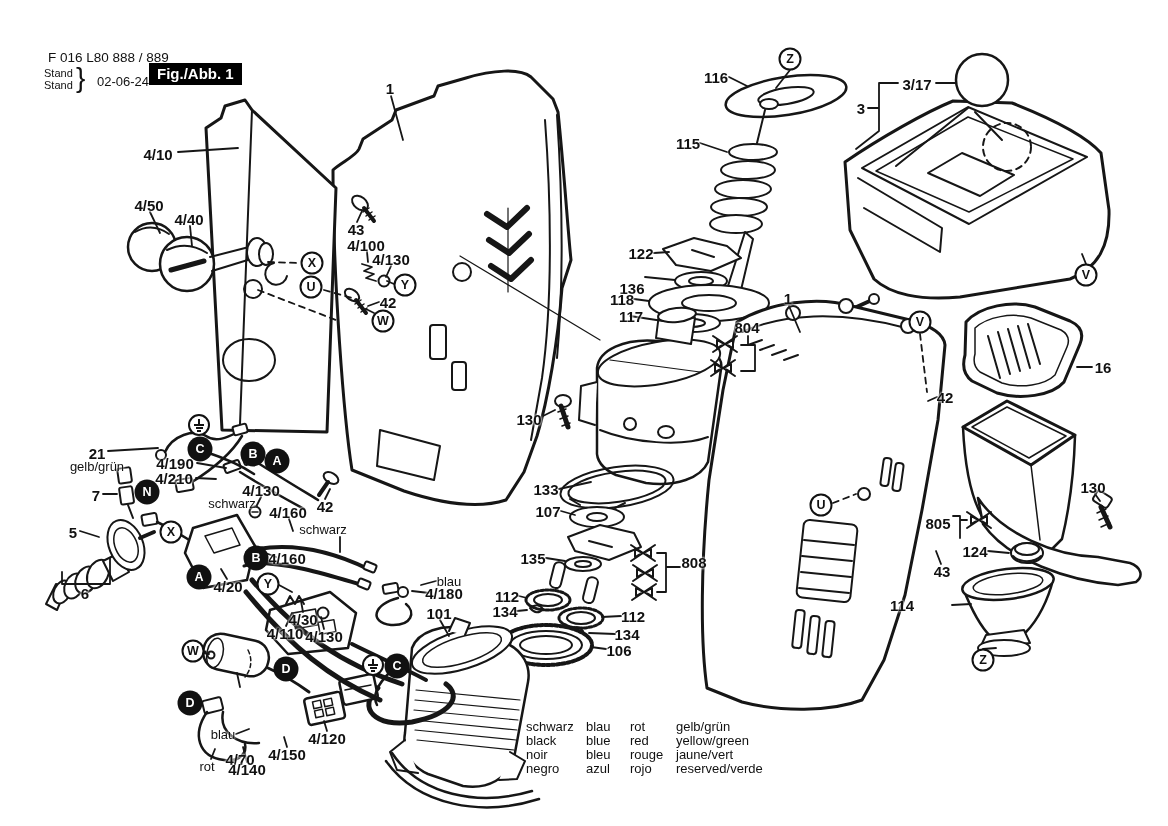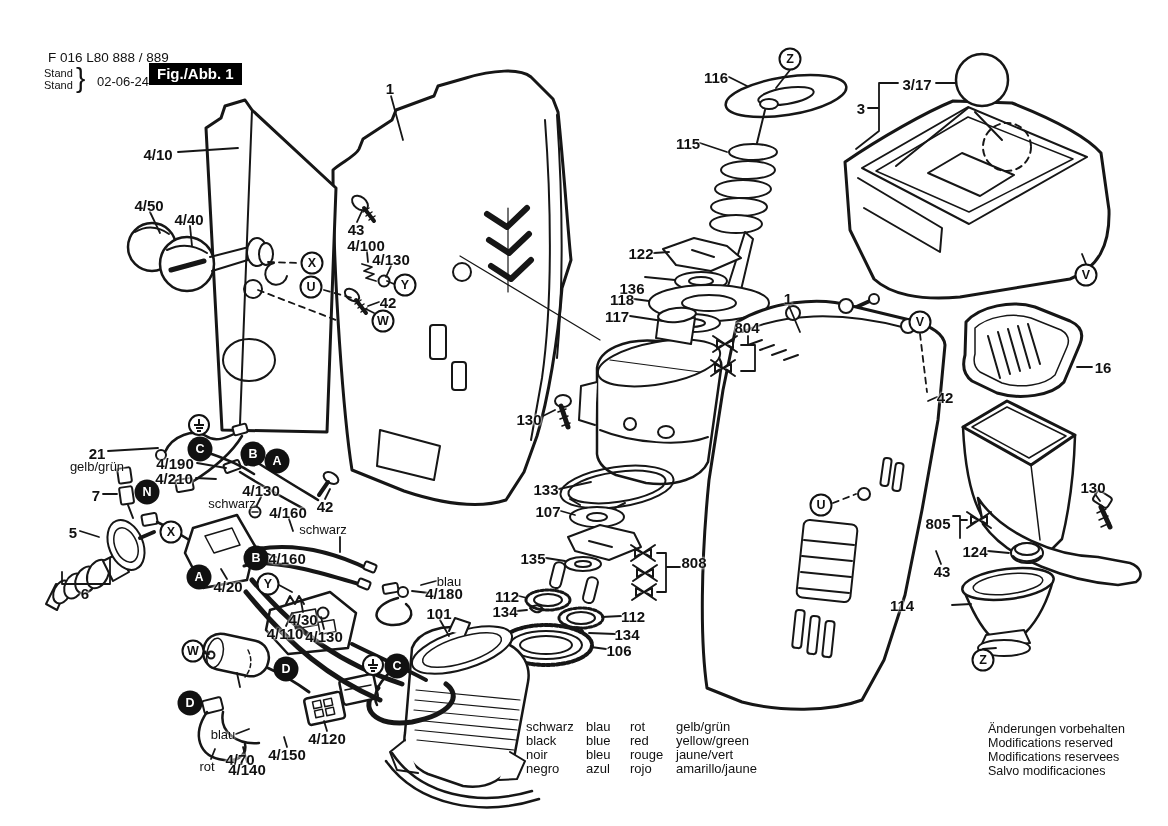--- a/index.html
+++ b/index.html
@@ -467,21 +467,21 @@
       <span class="plabel" style="left: 390px; top: 88px;">1</span>
       <span class="plabel" style="left: 356px; top: 229px;">43</span>
       <span class="plabel" style="left: 366px; top: 245px;">4/100</span>
       <span class="plabel" style="left: 391px; top: 259px;">4/130</span>
       <span class="plabel" style="left: 388px; top: 302px;">42</span>
       <span class="plabel" style="left: 716px; top: 77px;">116</span>
       <span class="plabel" style="left: 688px; top: 143px;">115</span>
       <span class="plabel" style="left: 641px; top: 253px;">122</span>
       <span class="plabel" style="left: 632px; top: 288px;">136</span>
       <span class="plabel" style="left: 622px; top: 299px;">118</span>
-      <span class="plabel" style="left: 617px; top: 316px;">117</span>
+      <span class="plabel" style="left: 631px; top: 316px;">117</span>
       <span class="plabel" style="left: 747px; top: 327px;">804</span>
       <span class="plabel" style="left: 788px; top: 298px;">1</span>
       <span class="plabel" style="left: 917px; top: 84px;">3/17</span>
       <span class="plabel" style="left: 861px; top: 108px;">3</span>
       <span class="plabel" style="left: 1103px; top: 367px;">16</span>
       <span class="plabel" style="left: 945px; top: 397px;">42</span>
       <span class="plabel" style="left: 529px; top: 419px;">130</span>
       <span class="plabel" style="left: 546px; top: 489px;">133</span>
       <span class="plabel" style="left: 548px; top: 511px;">107</span>
       <span class="plabel" style="left: 533px; top: 558px;">135</span>
@@ -565,23 +565,17 @@
     <span>blue</span>
     <span>red</span>
     <span>yellow/green</span>
     <span>noir</span>
     <span>bleu</span>
     <span>rouge</span>
     <span>jaune/vert</span>
     <span>negro</span>
     <span>azul</span>
     <span>rojo</span>
-    <span>amarillo/jaune</span>
+    <span>reserved/verde</span>
   </div>
 
-  <div class="footer-notes">
-    <div>Änderungen vorbehalten</div>
-    <div>Modifications reserved</div>
-    <div>Modifications reservees</div>
-    <div>Salvo modificaciones</div>
-  </div>
 
 </div>
 
 </body></html>

